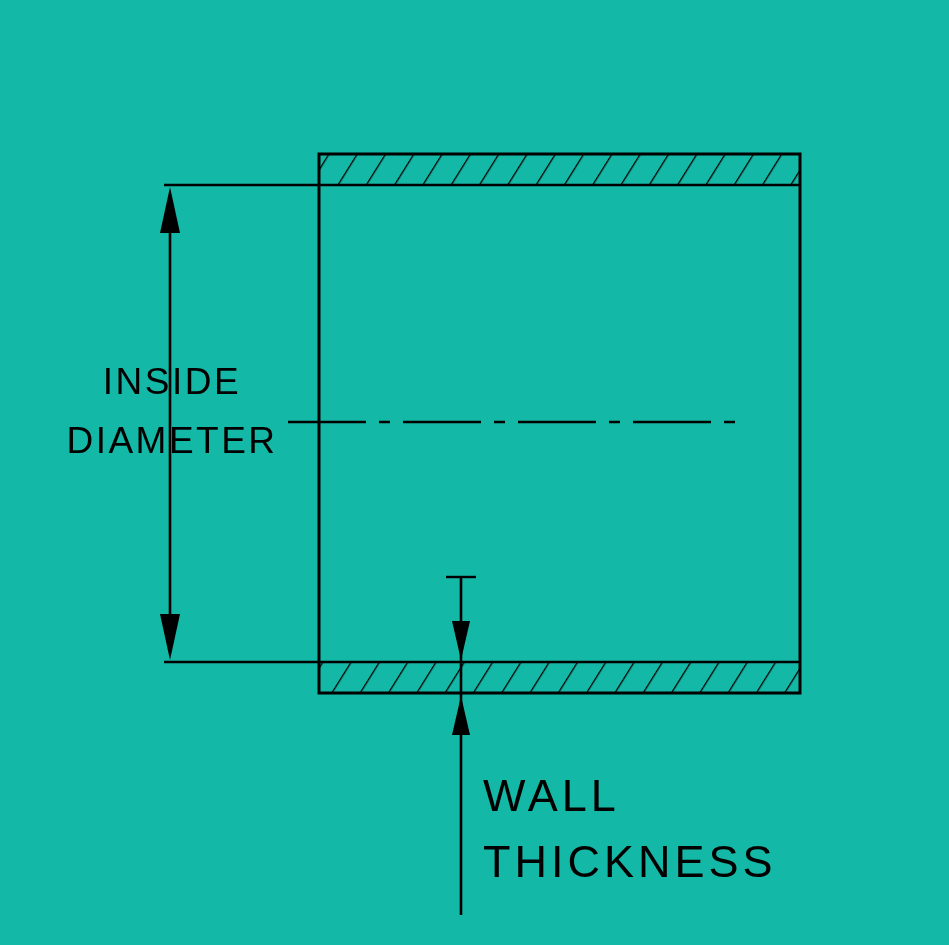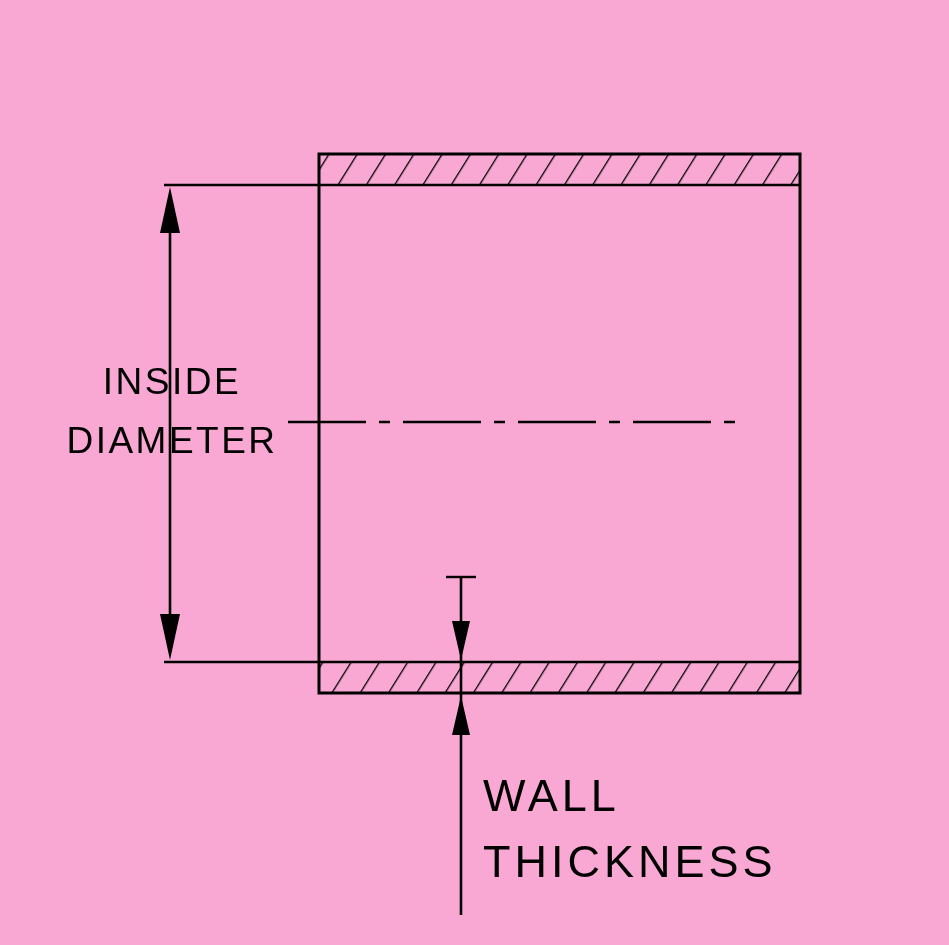--- a/index.html
+++ b/index.html
@@ -7,21 +7,21 @@
     padding: 0;
     background: #ffffff;
     width: 949px;
     height: 945px;
     font-family: "Liberation Sans", sans-serif;
   }
   .stage {
     position: relative;
     width: 949px;
     height: 945px;
-    background: #f9a8d4;
+    background: #14b8a6;
     overflow: hidden;
   }
   svg { display: block; }
   .ln {
     stroke: #000000;
     fill: none;
   }
   .arrow {
     fill: #000000;
     stroke: none;

